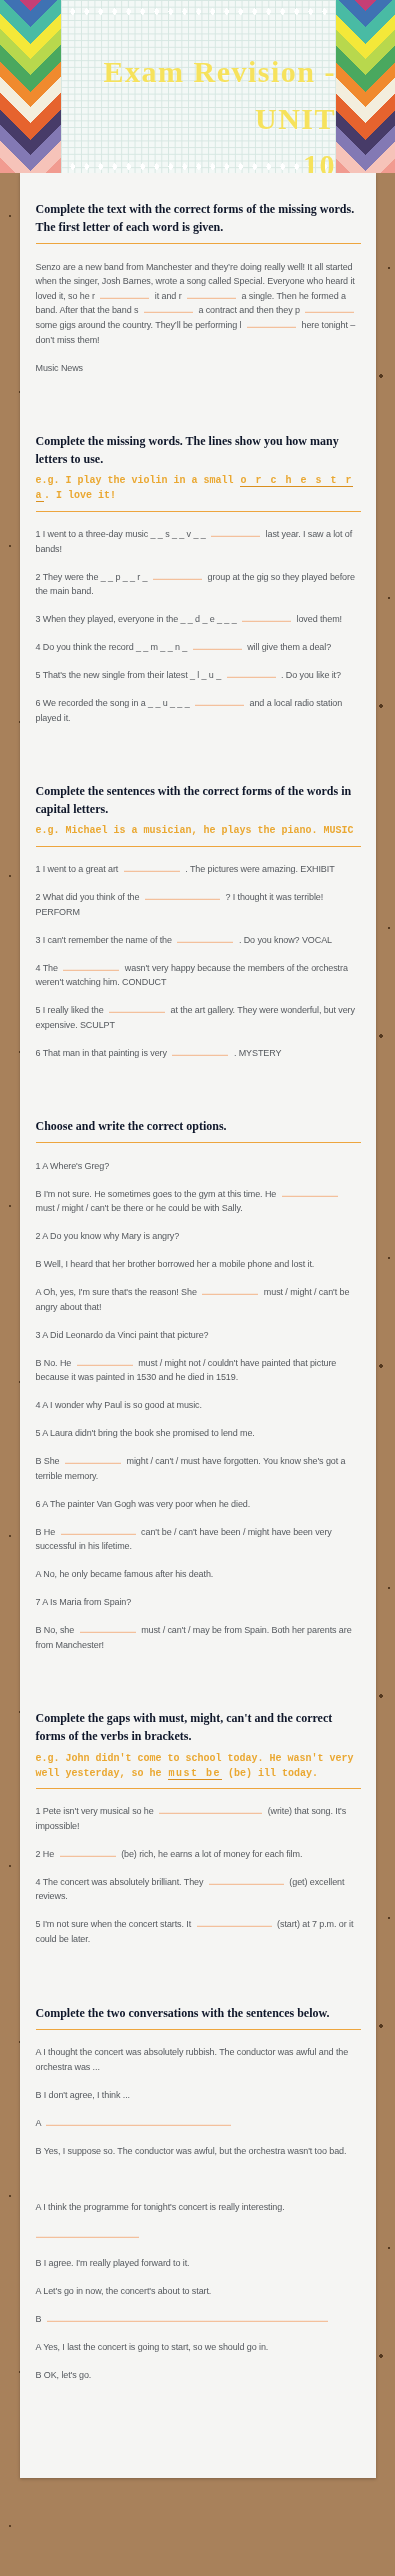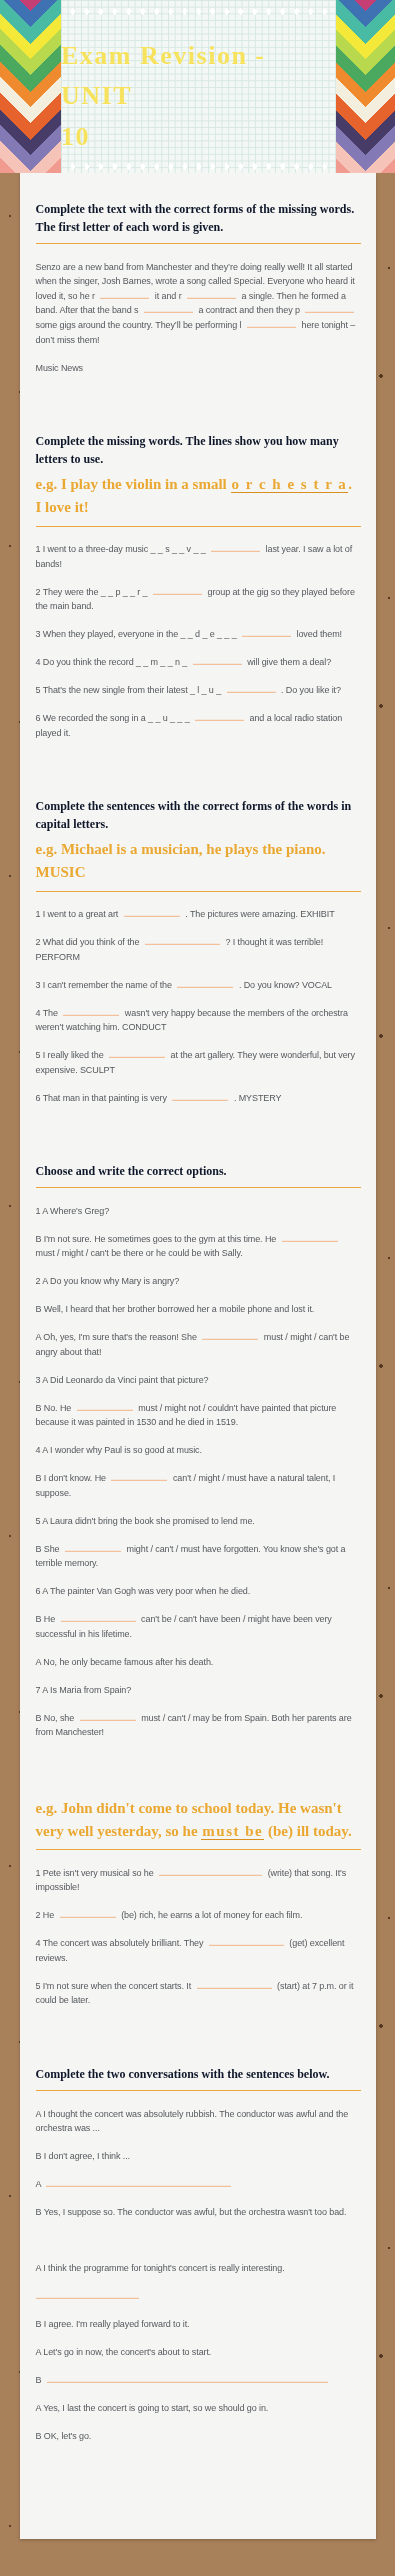--- a/index.html
+++ b/index.html
@@ -40,38 +40,38 @@
       linear-gradient(90deg, rgba(120,180,200,.25) 0.5px, transparent 0.5px);
     background-size:6.7px 6.7px,6.7px 6.7px,27px 27px;
   }
   .holes{
     position:absolute;left:5.2px;right:5.2px;height:11.3px;
     background-image:radial-gradient(ellipse 3.6px 5.2px at 6.7px 5.7px,#ffffff 62%,rgba(255,255,255,0) 63%);
     background-size:14px 11.3px;background-repeat:repeat-x;
   }
   .holes.top{top:6.2px;} .holes.bottom{bottom:1px;}
   .hero-title{
-    position:relative;margin:0;padding-top:36px;text-align:left;
+    position:relative;margin:0;padding-top:49px;text-align:right;
     font-family:cursive;
-    font-weight:bold;color:#f6e25c;font-size:26px;line-height:1.55;letter-spacing:1.5px;
+    font-weight:bold;color:#f6e25c;font-size:30px;line-height:1.55;letter-spacing:1.5px;
     text-shadow:0 0.5px 0 rgba(255,255,255,.4);
   }
   
   .card{
     background:#f5f5f3;margin:0 20px 18.5px 20px;padding:27px 15.5px 39px 15.5px;
     box-shadow:0 1px 3.1px rgba(0,0,0,.25);
   }
   .sec{margin-bottom:57px;}
   .hd{
     font-family:cursive;
     color:#0f172a;font-weight:bold;font-size:12px;line-height:1.5;margin:0 0 3.1px 0;
   }
   .eg{
-    font-family:Liberation Serif, serif;
-    color:#eaa832;font-size:15px;line-height:1.5;margin:5.2px 0 3.1px 0;font-weight:600;
+    font-family:Liberation Mono, monospace;
+    color:#eaa832;font-size:10px;line-height:1.5;margin:5.2px 0 3.1px 0;font-weight:600;
   }
   .uw{border-bottom:1px solid #d98f1f;letter-spacing:1.5px;font-weight:bold;padding:0 1px;}
   .hr{border:none;border-top:1px solid #eda53d;margin:7.2px 0 15.5px 0;}
   p.t{font-size:9px;line-height:1.62;margin:0 0 13.4px 0;letter-spacing:-0.1px;}
   .b{
     display:inline-block;height:1em;vertical-align:baseline;
     border-bottom:1px solid #f3c09c;border-radius:0.5px;
     background:linear-gradient(transparent 88%, rgba(243,192,156,.25) 88%);
     width:56px;margin:0 3.1px;
   }
@@ -213,25 +213,20 @@
       <span class="b"></span>
       <span>must / might / can't be angry about that!</span>
     </p>
     <p class="t">3 A Did Leonardo da Vinci paint that picture?</p>
     <p class="t">
       <span>B No. He</span>
       <span class="b"></span>
       <span>must / might not / couldn't have painted that picture because it was painted in 1530 and he died in 1519.</span>
     </p>
     <p class="t">4 A I wonder why Paul is so good at music.</p>
-    <p class="t">
-      <span>B I don't know. He</span>
-      <span class="b"></span>
-      <span>can't / might / must have a natural talent, I suppose.</span>
-    </p>
     <p class="t">5 A Laura didn't bring the book she promised to lend me.</p>
     <p class="t">
       <span>B She</span>
       <span class="b"></span>
       <span>might / can't / must have forgotten. You know she's got a terrible memory.</span>
     </p>
     <p class="t">6 A The painter Van Gogh was very poor when he died.</p>
     <p class="t">
       <span>B He</span>
       <span class="b wm"></span>
@@ -240,20 +235,21 @@
     <p class="t">A No, he only became famous after his death.</p>
     <p class="t">7 A Is Maria from Spain?</p>
     <p class="t">
       <span>B No, she</span>
       <span class="b"></span>
       <span>must / can't / may be from Spain. Both her parents are from Manchester!</span>
     </p>
   </div>
 
   <div class="sec">
+    <div class="hd">Complete the gaps with must, might, can't and the correct forms of the verbs in brackets.</div>
     <div class="eg">
       <span>e.g. John didn't come to school today. He wasn't very well yesterday, so he</span>
       <span class="uw">must be</span>
       <span>(be) ill today.</span>
     </div>
     <hr class="hr">
     <p class="t">
       <span>1 Pete isn't very musical so he</span>
       <span class="b wl"></span>
       <span>(write) that song. It's impossible!</span>

